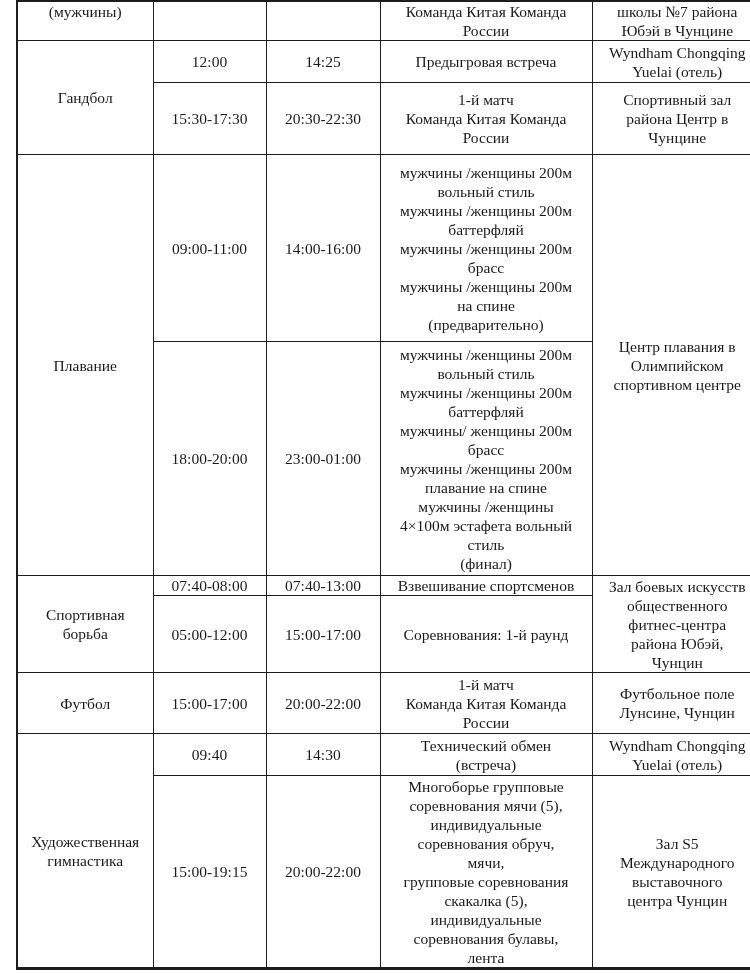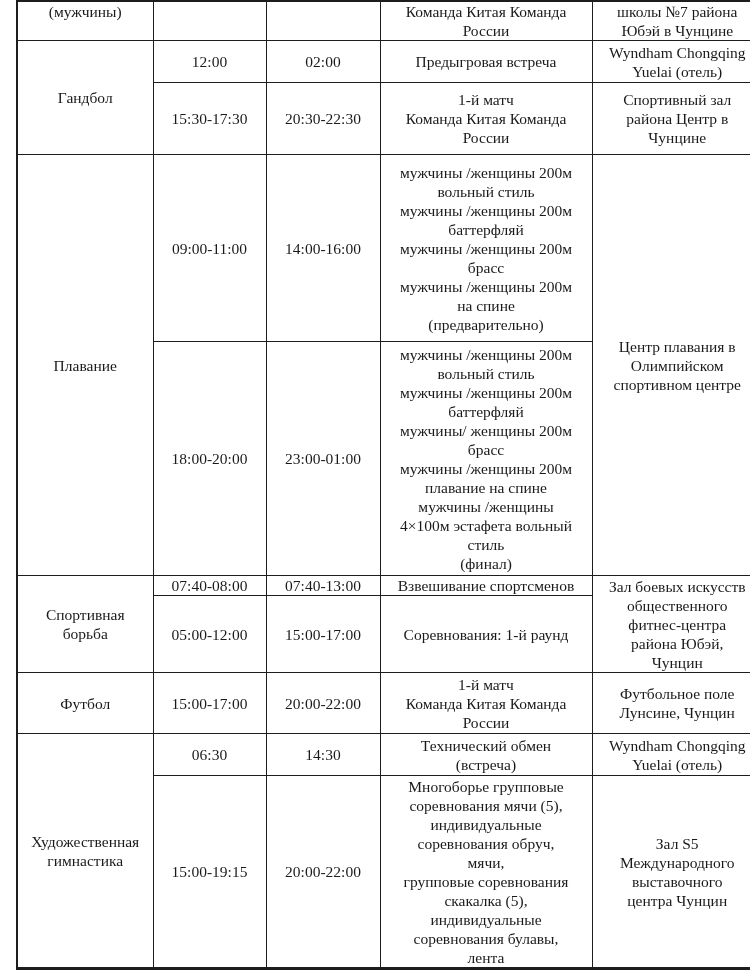--- a/index.html
+++ b/index.html
@@ -78,21 +78,21 @@
       <td></td>
       <td>Команда Китая Команда
 России</td>
       <td>школы №7 района
 Юбэй в Чунцине</td>
     </tr>
 
     <tr class="h42">
       <td rowspan="2">Гандбол</td>
       <td>12:00</td>
-      <td>02:00</td>
+      <td>14:25</td>
       <td>Предыгровая встреча</td>
       <td>Wyndham Chongqing
 Yuelai (отель)</td>
     </tr>
     <tr class="h72">
       <td>15:30-17:30</td>
       <td>20:30-22:30</td>
       <td>1-й матч
 Команда Китая Команда
 России</td>
@@ -160,21 +160,21 @@
       <td>1-й матч
 Команда Китая Команда
 России</td>
       <td>Футбольное поле
 Лунсине, Чунцин</td>
     </tr>
 
     <tr class="h42">
       <td rowspan="2">Художественная
 гимнастика</td>
-      <td>06:30</td>
+      <td>09:40</td>
       <td>14:30</td>
       <td>Технический обмен
 (встреча)</td>
       <td>Wyndham Chongqing
 Yuelai (отель)</td>
     </tr>
     <tr class="h193">
       <td>15:00-19:15</td>
       <td>20:00-22:00</td>
       <td>Многоборье групповые

